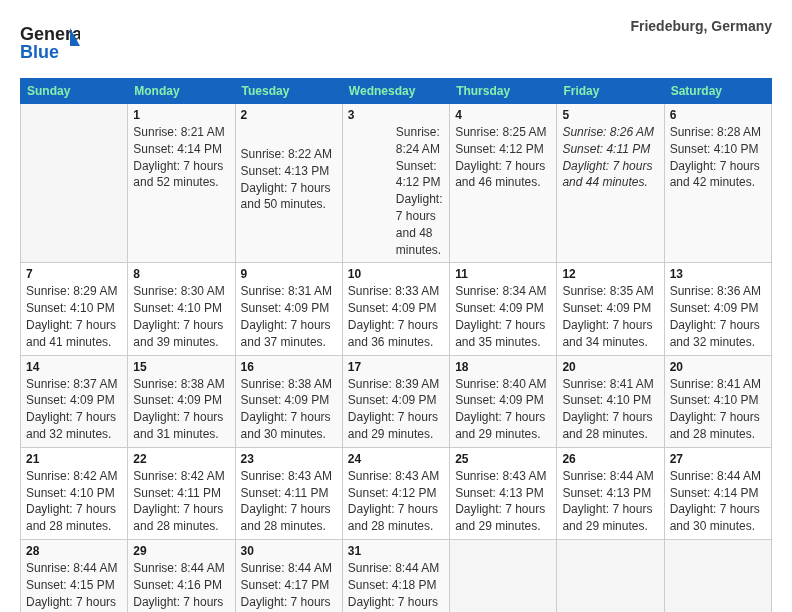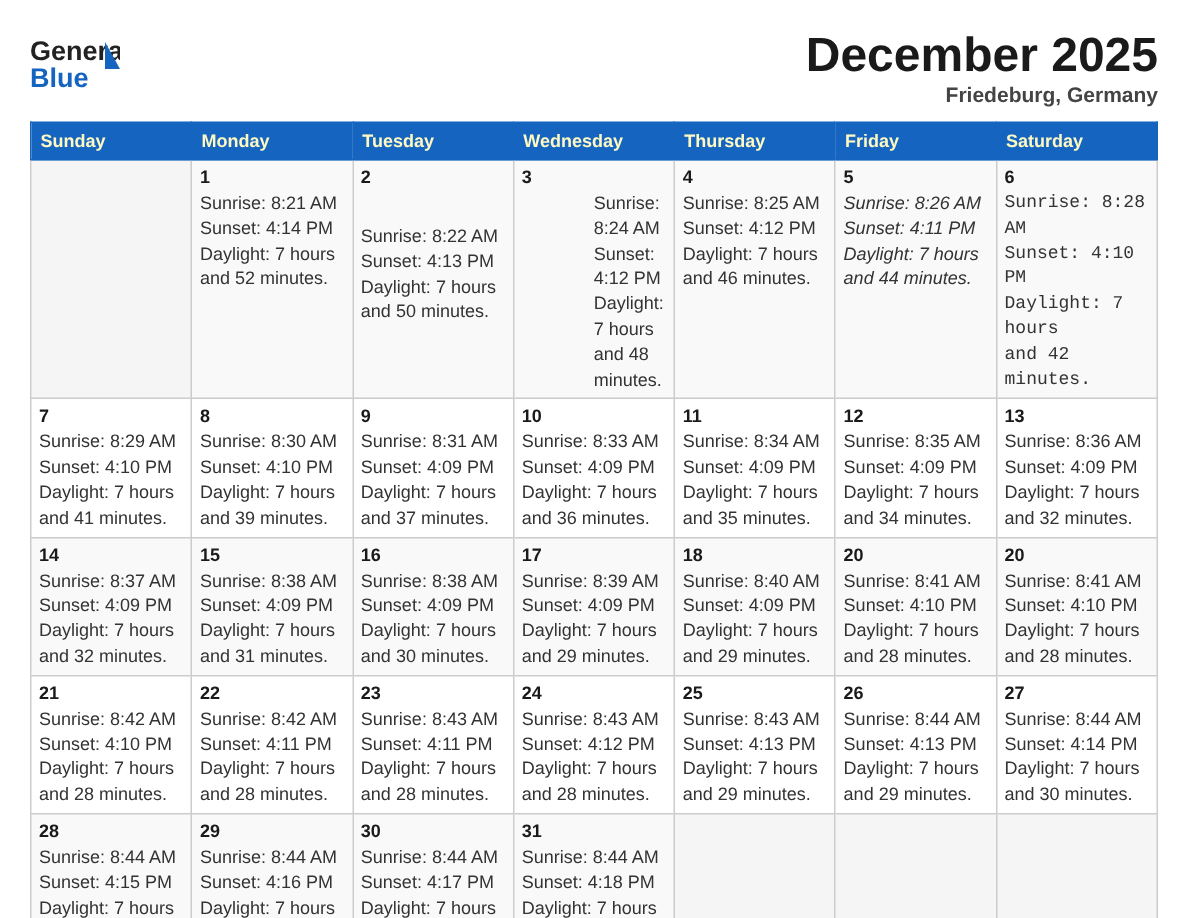--- a/index.html
+++ b/index.html
@@ -40,21 +40,21 @@
       font-weight: bold;
     }
     
     .calendar {
       width: 100%;
       border-collapse: collapse;
       font-size: 11px;
     }
     .calendar thead tr th {
       background: #1565c0;
-      color: #fef9c3;
+      color: #86efac;
       text-align: left;
       padding: 5px 6px;
       font-size: 12px;
       font-weight: bold;
       border: 1px solid #1565c0;
     }
     .calendar tbody tr td {
       border: 1px solid #ccc;
       vertical-align: top;
       padding: 4px 5px;
@@ -93,21 +93,20 @@
 
     <div class="logo-wrapper">
       <svg width="60" height="50" viewBox="0 0 60 50">
 
         <text x="0" y="22" font-size="18" font-weight="bold" fill="#222" font-family="Arial">General</text>
         <text x="0" y="40" font-size="18" font-weight="bold" fill="#1565c0" font-family="Arial">Blue</text>
         <polygon points="50,10 60,28 50,28" fill="#1565c0"></polygon>
       </svg>
     </div>
     <div class="title-block">
-      <div class="month-title">December 2025</div>
       <div class="location">Friedeburg, Germany</div>
     </div>
   </div>
 
   <table class="calendar">
     <thead>
       <tr>
       <th>Sunday</th>
           <th>Monday</th>
           <th>Tuesday</th>
@@ -150,21 +149,21 @@
           </td>
           <td>
             <span class="day-num">5</span>
             <div class="cell-info" style="white-space: pre-line; font-style: italic;">Sunrise: 8:26 AM
 Sunset: 4:11 PM
 Daylight: 7 hours
 and 44 minutes.</div>
           </td>
           <td>
             <span class="day-num">6</span>
-            <div class="cell-info" style="white-space: pre-line; font-family: Liberation Mono, monospace;">Sunrise: 8:28 AM
+            <div class="cell-info" style="white-space: pre-line;">Sunrise: 8:28 AM
 Sunset: 4:10 PM
 Daylight: 7 hours
 and 42 minutes.</div>
           </td>
         </tr>
         <tr>
           <td>
             <span class="day-num">7</span>
             <div class="cell-info" style="white-space: pre-line;">Sunrise: 8:29 AM
 Sunset: 4:10 PM

